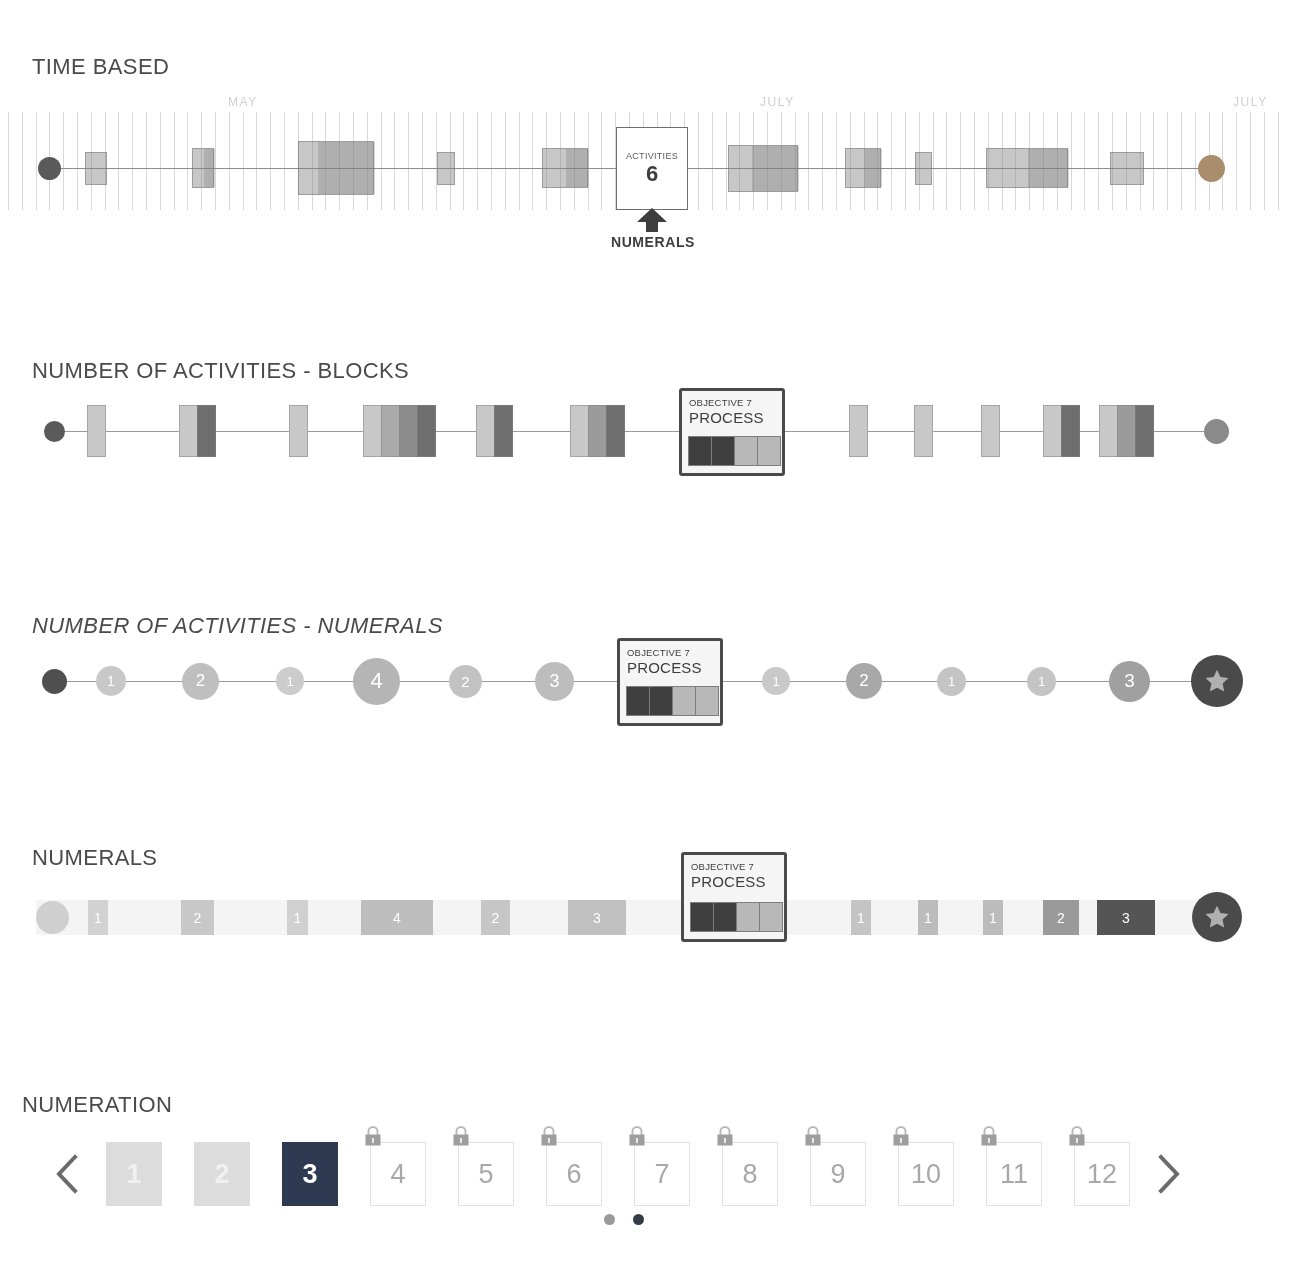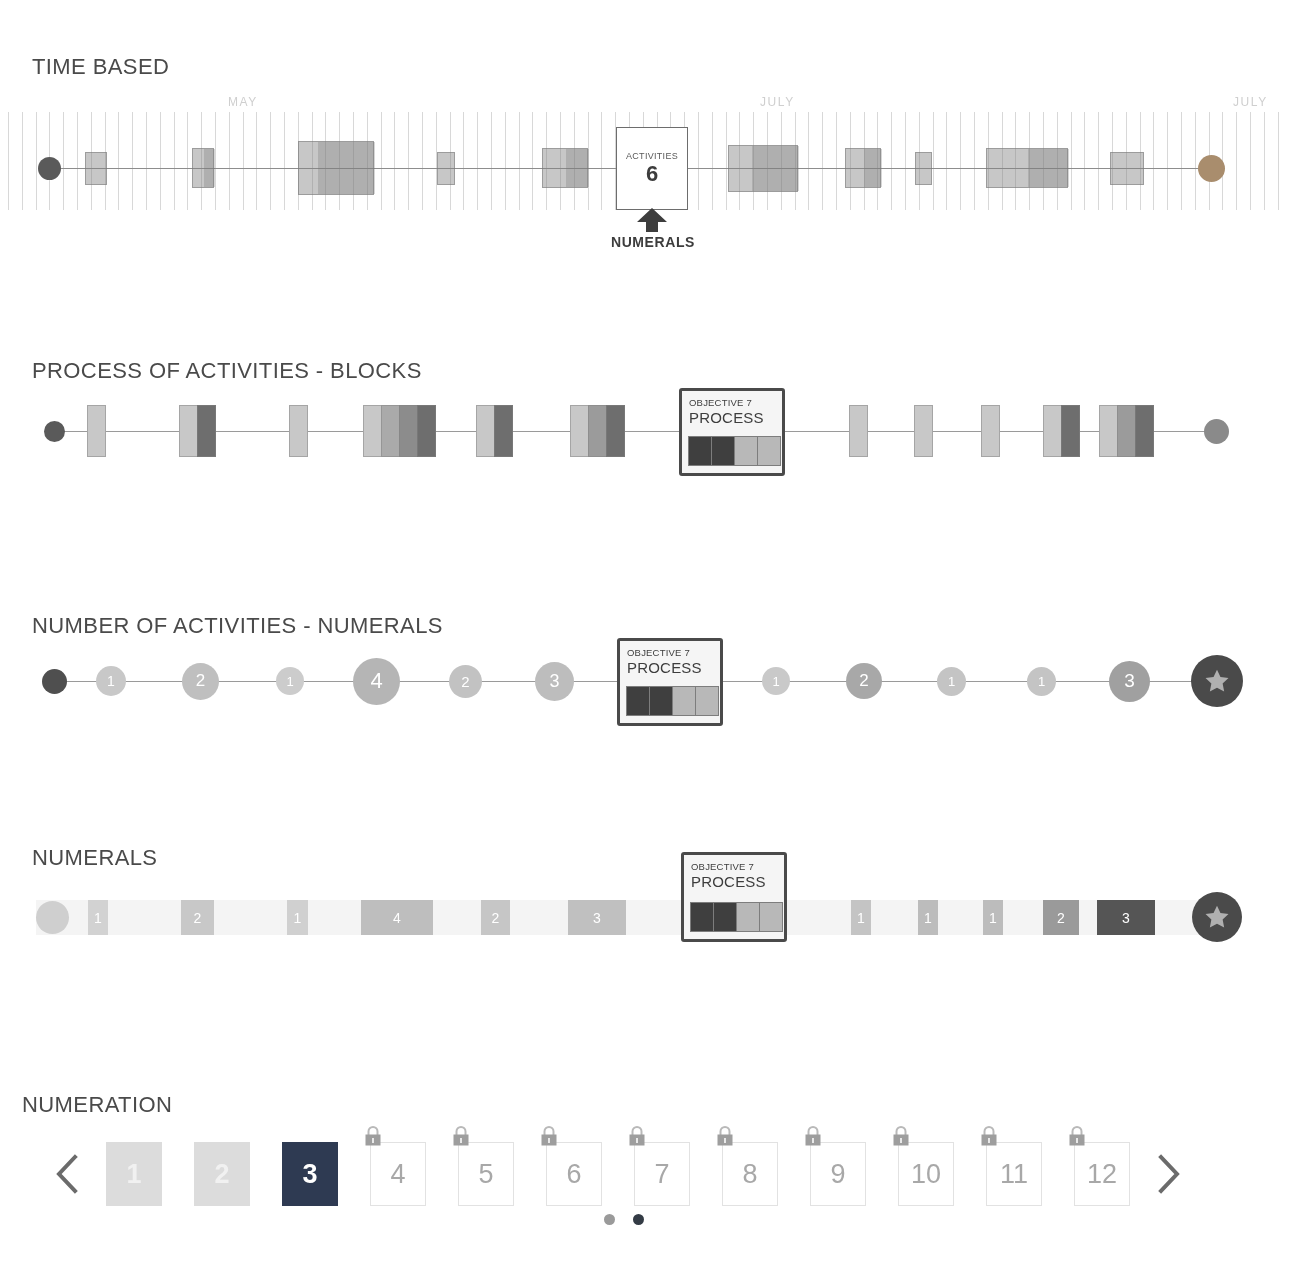--- a/index.html
+++ b/index.html
@@ -116,21 +116,21 @@
   .bl-card-blocks {
     position: absolute; left: 7px; bottom: 7px;
     display: flex; height: 30px;
   }
   .bl-card-cell {
     width: 24px; height: 30px; border: 1px solid #7d7d7d; margin-left: -1px;
   }
 
   
   #numerals-section { position: absolute; left: 0; top: 0; width: 1311px; }
-  .nm-title { left: 32px; top: 613px; }
+  .nm-title { left: 32px; top: 613px; font-style: italic; }
   .nm-axis {
     position: absolute; left: 50px; top: 681px;
     width: 1170px; height: 1px; background: #9a9a9a;
   }
   .nm-start-dot {
     position: absolute; left: 42px; top: 669px;
     width: 25px; height: 25px; border-radius: 50%; background: #4f4f4f;
   }
   .nm-circle {
     position: absolute; border-radius: 50%;
@@ -357,21 +357,21 @@
       <div class="tb-obj-num">6</div>
     </div>
 
     <svg class="tb-arrow" viewBox="0 0 30 24">
       <polygon points="15,0 30,14 21,14 21,24 9,24 9,14 0,14" fill="#3d3d3d"></polygon>
     </svg>
     <div class="tb-current">NUMERALS</div>
   </div>
 
   <div id="blocks-section">
-    <div class="section-title bl-title">PROCESS OF ACTIVITIES - BLOCKS</div>
+    <div class="section-title bl-title">NUMBER OF ACTIVITIES - BLOCKS</div>
 
     <div class="bl-axis"></div>
     <div class="bl-start-dot"></div>
     <div id="bl-groups">
         <div class="bl-group" style="left: 88px;">
           <div class="bl-cell" style="background: rgb(200, 200, 200);"></div>
         </div>
         <div class="bl-group" style="left: 180px;">
           <div class="bl-cell" style="background: rgb(200, 200, 200);"></div>
           <div class="bl-cell" style="background: rgb(110, 110, 110);"></div>

